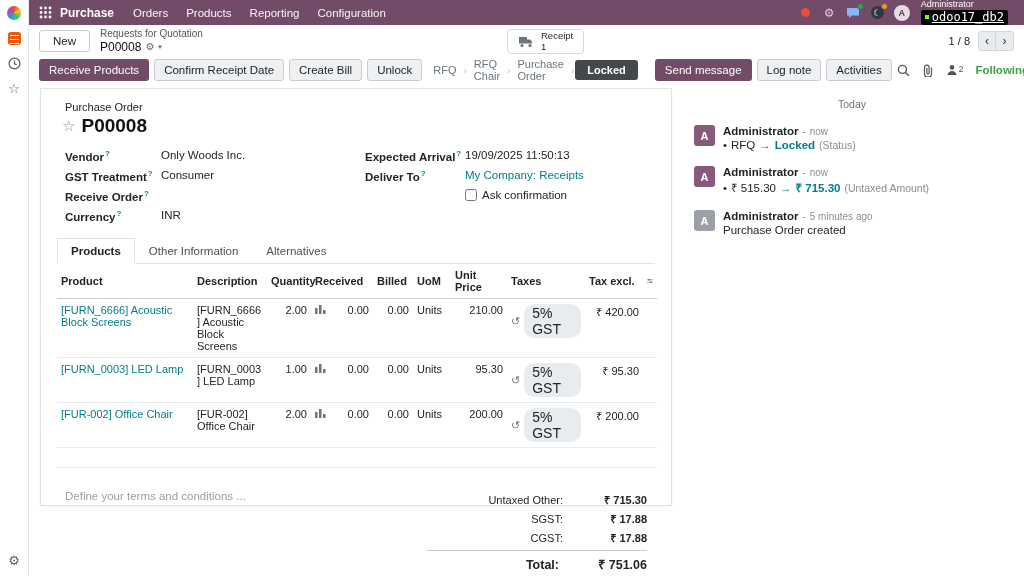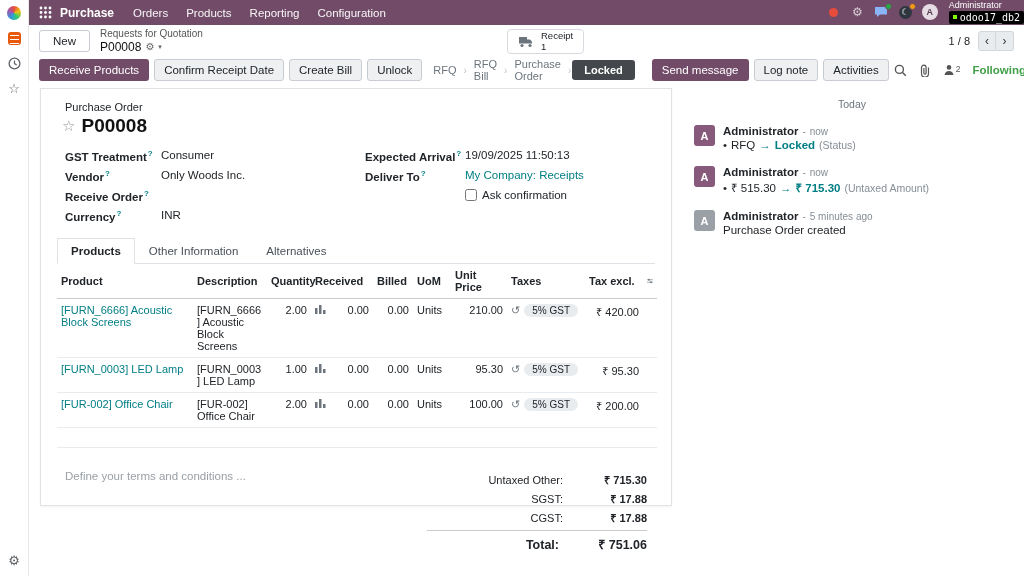--- a/index.html
+++ b/index.html
@@ -24,40 +24,40 @@
     background:conic-gradient(#e74c3c,#f1c40f,#2ecc71,#3498db,#9b59b6,#e74c3c); }
   .booky { width:13px; height:13px; border-radius:3px; background:#e8590c;
     background-image:linear-gradient(#fff 1px, transparent 1px);
     background-size:9px 4px; background-position:2px 3px; background-repeat:repeat-y; }
   .dock-spacer { flex:1; }
 
   
   .topbar {
     position:absolute; left:29px; right:0; top:0; height:25px;
     background:#714B67; color:#fff; display:flex; align-items:center;
-    font-size:11.5px; padding:0 0 0 6px;
+    font-size:11.5px; padding:0 16px 0 6px;
   }
   .grid-icon { display:flex; margin:0 4px; cursor:pointer; }
   .appname { font-weight:700; font-size:12px; margin:0 10px 0 4px; cursor:pointer; }
   .menu { padding:0 9px; cursor:pointer; opacity:.95; }
   .systray { margin-left:auto; display:flex; align-items:center; gap:9px; }
   .tray { position:relative; width:15px; height:15px; display:flex; align-items:center; justify-content:center; cursor:pointer; }
   .dot-red { width:9px; height:9px; border-radius:50%; background:#e74c3c; }
   .tray-gear { color:#d8cdd5; font-size:12px; }
   .badge-dot { position:absolute; top:-2px; right:-3px; width:7px; height:7px; border-radius:50%; border:1px solid #714B67; }
   .badge-green { background:#28a745; }
   .badge-orange { background:#f39c12; }
   .moon-circle { width:13px; height:13px; border-radius:50%; background:#2f3640; color:#fff; font-size:9px;
     display:flex; align-items:center; justify-content:center; }
   .top-avatar { width:16px; height:16px; border-radius:50%; background:#e6dce4; color:#544050;
     font-size:9px; font-weight:700; display:flex; align-items:center; justify-content:center; cursor:pointer; }
   .user-block { display:flex; flex-direction:column; align-items:flex-start; line-height:1.1; margin-left:2px; cursor:pointer; }
   .user-name { font-size:9px; }
   .db-badge { background:#000; color:#fff; font-family:"DejaVu Sans Mono", monospace;
-    font-size:10px; padding:1px 4px; border-radius:2px; display:flex; align-items:center; gap:3px; }
+    font-size:12px; padding:1px 4px; border-radius:2px; display:flex; align-items:center; gap:3px;text-decoration:underline; }
   .db-dot { width:4px; height:4px; background:#7CFC00; display:inline-block; }
 
   
   .cp-row1 { position:absolute; left:29px; right:0; top:25px; height:32px;
     display:flex; align-items:center; padding:0 10px; }
   .btn-new { background:#fff; border:1px solid #c9ccd2; border-radius:3px;
     font-size:11.5px; padding:4px 13px; cursor:pointer; color:#212529; }
   .crumbs { margin-left:10px; display:flex; flex-direction:column; line-height:1.2; }
   .crumb-parent { font-size:10px; color:#555; cursor:pointer; }
   .crumb-current { font-size:12px; color:#111; display:flex; align-items:center; gap:4px; }
@@ -118,21 +118,21 @@
     border-color:#dee2e6 #dee2e6 #fff; }
 
   table.lines { width:100%; border-collapse:collapse; font-size:11px; table-layout:fixed; }
   .lines th { padding:5px 4px; font-size:11px; font-weight:700; color:#212529;
     border-bottom:1px solid #c8ccd0; text-align:left; }
   .lines td { padding:5px 4px; border-bottom:1px solid #e9ecef; vertical-align:top; }
   .num { text-align:right; }
   .link-cell { color:#017e84; cursor:pointer; }
   .desc-cell { color:#212529; overflow-wrap:break-word; }
   .pill { display:inline-block; background:#e9ecef; border-radius:10px; padding:1px 8px;
-    font-size:10px; color:#212529; cursor:pointer; }
+    font-size:14px; color:#212529; cursor:pointer; }
   .recv-wrap { display:flex; align-items:center; }
   .recv-wrap .recv-num { margin-left:auto; }
   .hist { color:#6c757d; font-size:11px; margin-right:4px; cursor:pointer; }
   .tax-wrap { display:flex; align-items:center; }
   .empty-row td { height:20px; border-bottom:1px solid #e9ecef; }
   .opt-icon { display:flex; justify-content:flex-end; cursor:pointer; }
 
   .sheet-foot { display:flex; margin-top:22px; padding:0 8px; }
   .terms { flex:1; color:#9aa0a6; font-size:11.5px; cursor:text; }
   .totals { width:220px; font-size:11px; }
@@ -261,21 +261,21 @@
 
   <div class="cp-row2">
     <div class="left-zone">
       <button class="btn primary">Receive Products</button>
       <button class="btn secondary">Confirm Receipt Date</button>
       <button class="btn secondary">Create Bill</button>
       <button class="btn secondary">Unlock</button>
       <div class="statusbar">
         <span class="stage">RFQ</span>
         <span class="stage-sep">›</span>
-        <span class="stage">RFQ Bill</span>
+        <span class="stage">RFQ Chair</span>
         <span class="stage-sep">›</span>
         <span class="stage">Purchase Order</span>
         <span class="stage-sep">›</span>
         <span class="stage active">Locked</span>
       </div>
     </div>
     <div class="right-zone">
       <button class="btn primary">Send message</button>
       <button class="btn secondary">Log note</button>
       <button class="btn secondary">Activities</button>
@@ -306,26 +306,26 @@
   <main class="sheet">
     <div class="sheet-pad">
       <div class="title-label">Purchase Order</div>
       <div class="title-row">
         <span class="fav-star">☆</span>
         <span class="doc-name">P00008</span>
       </div>
       <div class="fgrid">
         <div class="fcol">
           <div class="frow">
+              <span class="flabel"><span>Vendor</span><span class="hint">?</span></span>
+              <span class="fvalue">Only Woods Inc.</span>
+            </div>
+          <div class="frow">
               <span class="flabel"><span>GST Treatment</span><span class="hint">?</span></span>
               <span class="fvalue">Consumer</span>
-            </div>
-          <div class="frow">
-              <span class="flabel"><span>Vendor</span><span class="hint">?</span></span>
-              <span class="fvalue">Only Woods Inc.</span>
             </div>
           <div class="frow">
               <span class="flabel"><span>Receive Order</span><span class="hint">?</span></span>
               <span class="fvalue"></span>
             </div>
           <div class="frow">
               <span class="flabel"><span>Currency</span><span class="hint">?</span></span>
               <span class="fvalue">INR</span>
             </div>
         </div>
@@ -452,21 +452,21 @@
                 <span><svg width="11" height="10" viewBox="0 0 11 10">
                     <rect x="0" y="4" width="2.5" height="6" fill="#6c757d"></rect>
                     <rect x="4" y="1" width="2.5" height="9" fill="#6c757d"></rect>
                     <rect x="8" y="6" width="2.5" height="4" fill="#6c757d"></rect>
                   </svg></span>
                 <span class="recv-num">0.00</span>
               </div>
             </td>
           <td class="num">0.00</td>
           <td>Units</td>
-          <td class="num">100.00</td>
+          <td class="num">200.00</td>
           <td>
               <div class="tax-wrap">
                 <span class="hist">↺</span>
                 <span class="pill">5% GST</span>
               </div>
             </td>
           <td class="num">₹ 200.00</td>
           <td></td>
         </tr>
         <tr class="empty-row">

